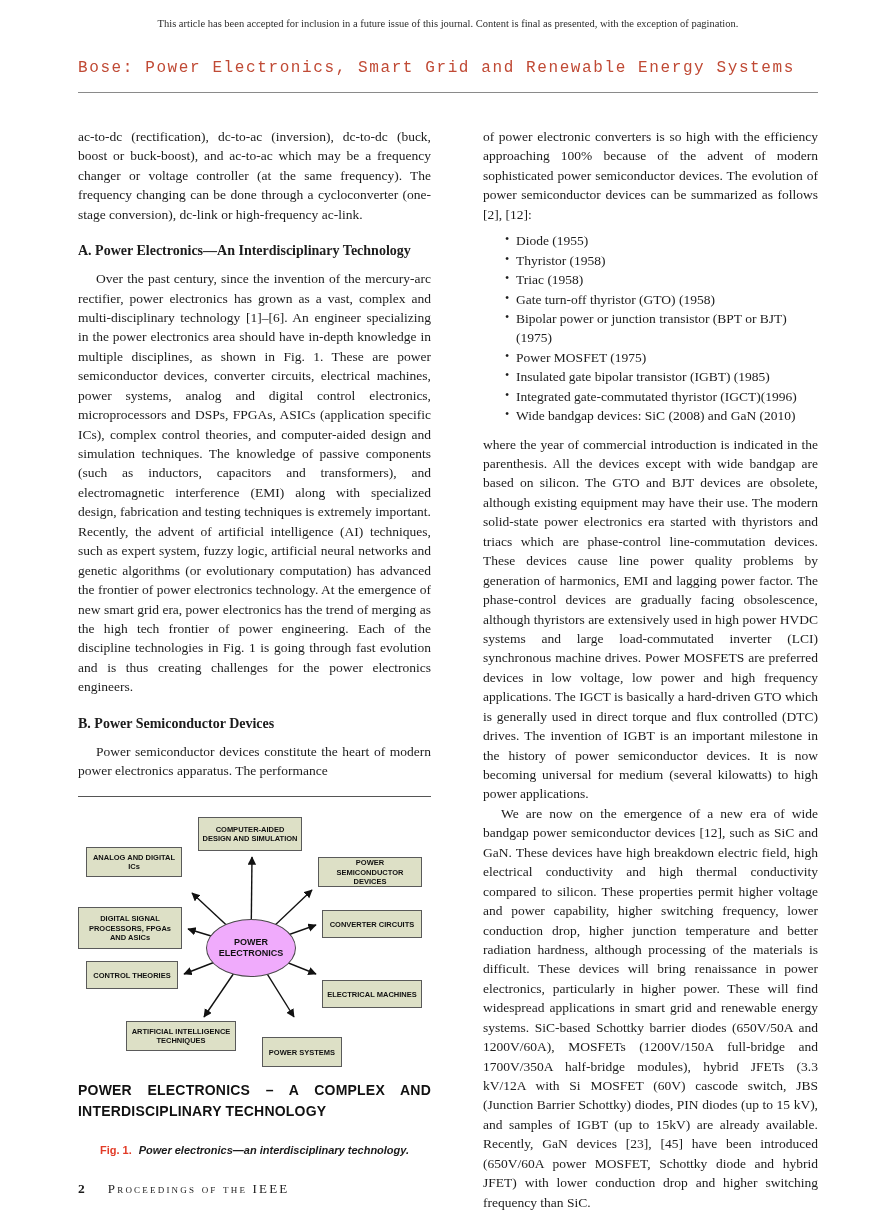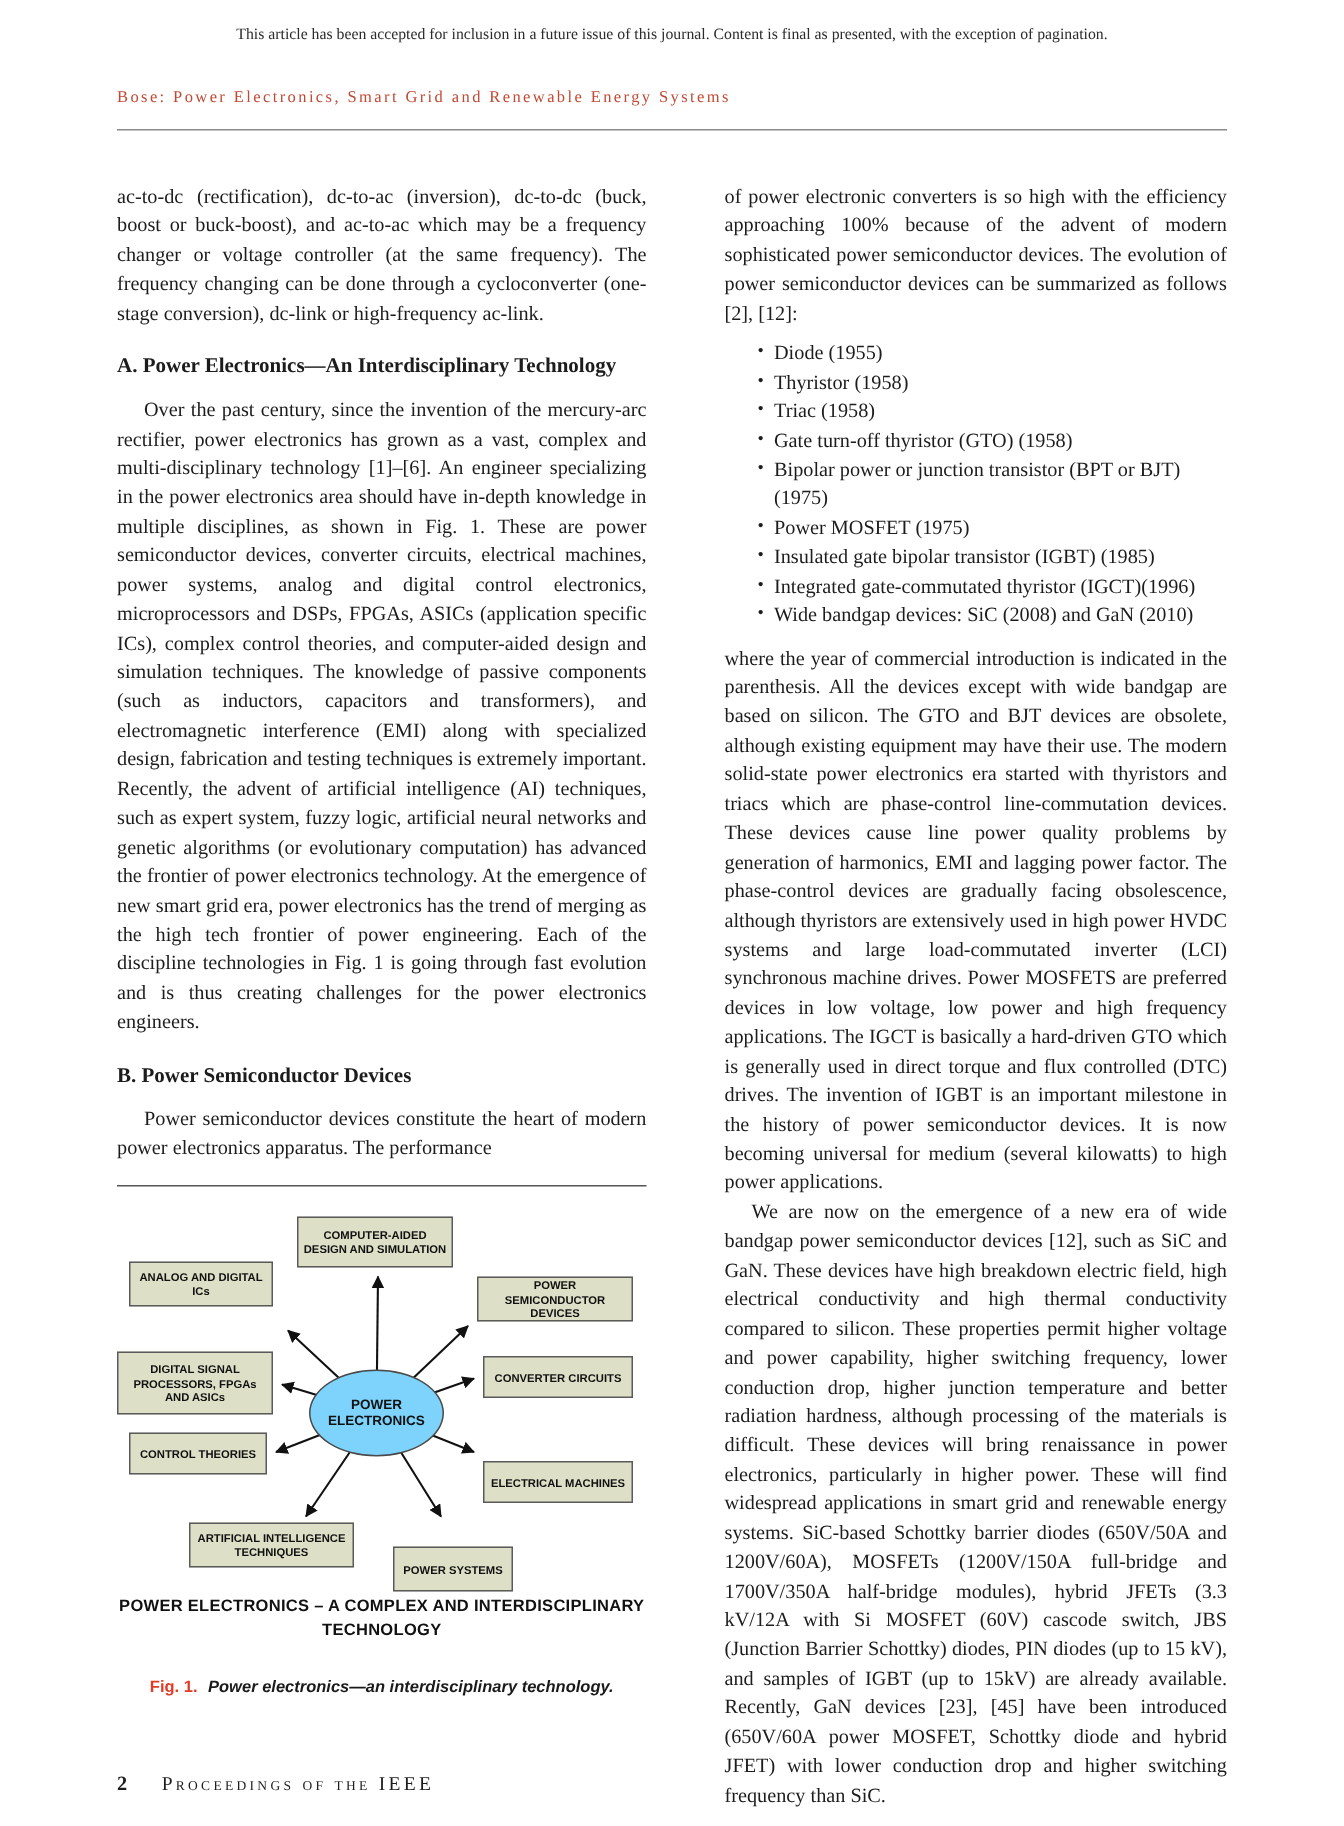--- a/index.html
+++ b/index.html
@@ -14,22 +14,22 @@
   .page { position:relative; width:896px; height:1217px; padding:14px 78px 0 78px; }
 
   .top-notice {
     text-align:center;
     font-size:10.5px;
     color:#2b2b2b;
     margin-top:4px;
   }
   .running-head {
     margin-top:30px;
-    font-family:Liberation Serif, serif;
-    font-size:11px;
+    font-family:Liberation Mono, monospace;
+    font-size:16px;
     letter-spacing:1.6px;
     color:#c04a35;
   }
   .head-rule {
     border:none;
     border-top:1px solid #8a8a8a;
     margin-top:15px;
   }
 
   .columns { display:flex; gap:52px; margin-top:34px; }
@@ -63,43 +63,42 @@
     border:1px solid #5a5a5a;
     display:flex; align-items:center; justify-content:center;
     text-align:center;
     font-size:7.5px; font-weight:bold; color:#111;
     line-height:1.25;
     padding:2px 3px;
   }
   .center-ellipse {
     position:absolute;
     left:128px; top:102px; width:90px; height:58px;
-    background:#7dd3fc;
+    background:#f0abfc;
     border:1px solid #4a4a4a;
     border-radius:50%;
     display:flex; align-items:center; justify-content:center;
     font-size:9px; font-weight:bold; text-align:center; color:#111;
     line-height:1.25;
     padding:0 10px;
   }
   .n0 { left:120px; top:0;    width:104px; height:34px; }
   .n1 { left:8px;   top:30px; width:96px; height:30px; }
   .n2 { left:240px; top:40px; width:104px; height:30px; }
   .n3 { left:0;     top:90px; width:104px; height:42px; }
   .n4 { left:244px; top:93px; width:100px; height:28px; }
   .n5 { left:8px;   top:144px; width:92px; height:28px; }
   .n6 { left:244px; top:144px; width:100px; height:28px;margin-top:19px; }
   .n7 { left:48px;  top:204px; width:110px; height:30px; }
   .n8 { left:184px; top:204px; width:80px; height:30px;margin-top:16px; }
 
   .fig-banner {
     font-family:"Liberation Sans", sans-serif;
-    font-size:11px; font-weight:bold;
-    text-align:center;
-    margin-top:13px;
+    font-size:14px; font-weight:bold;
+    margin-top:23px;
     letter-spacing:0.2px;
     color:#111;
   }
   .fig-caption {
     margin-top:22px;
     font-family:"Liberation Sans", sans-serif;
     font-size:11px; font-weight:bold; font-style:italic;
     text-align:center;
     color:#1a1a1a;
   }

